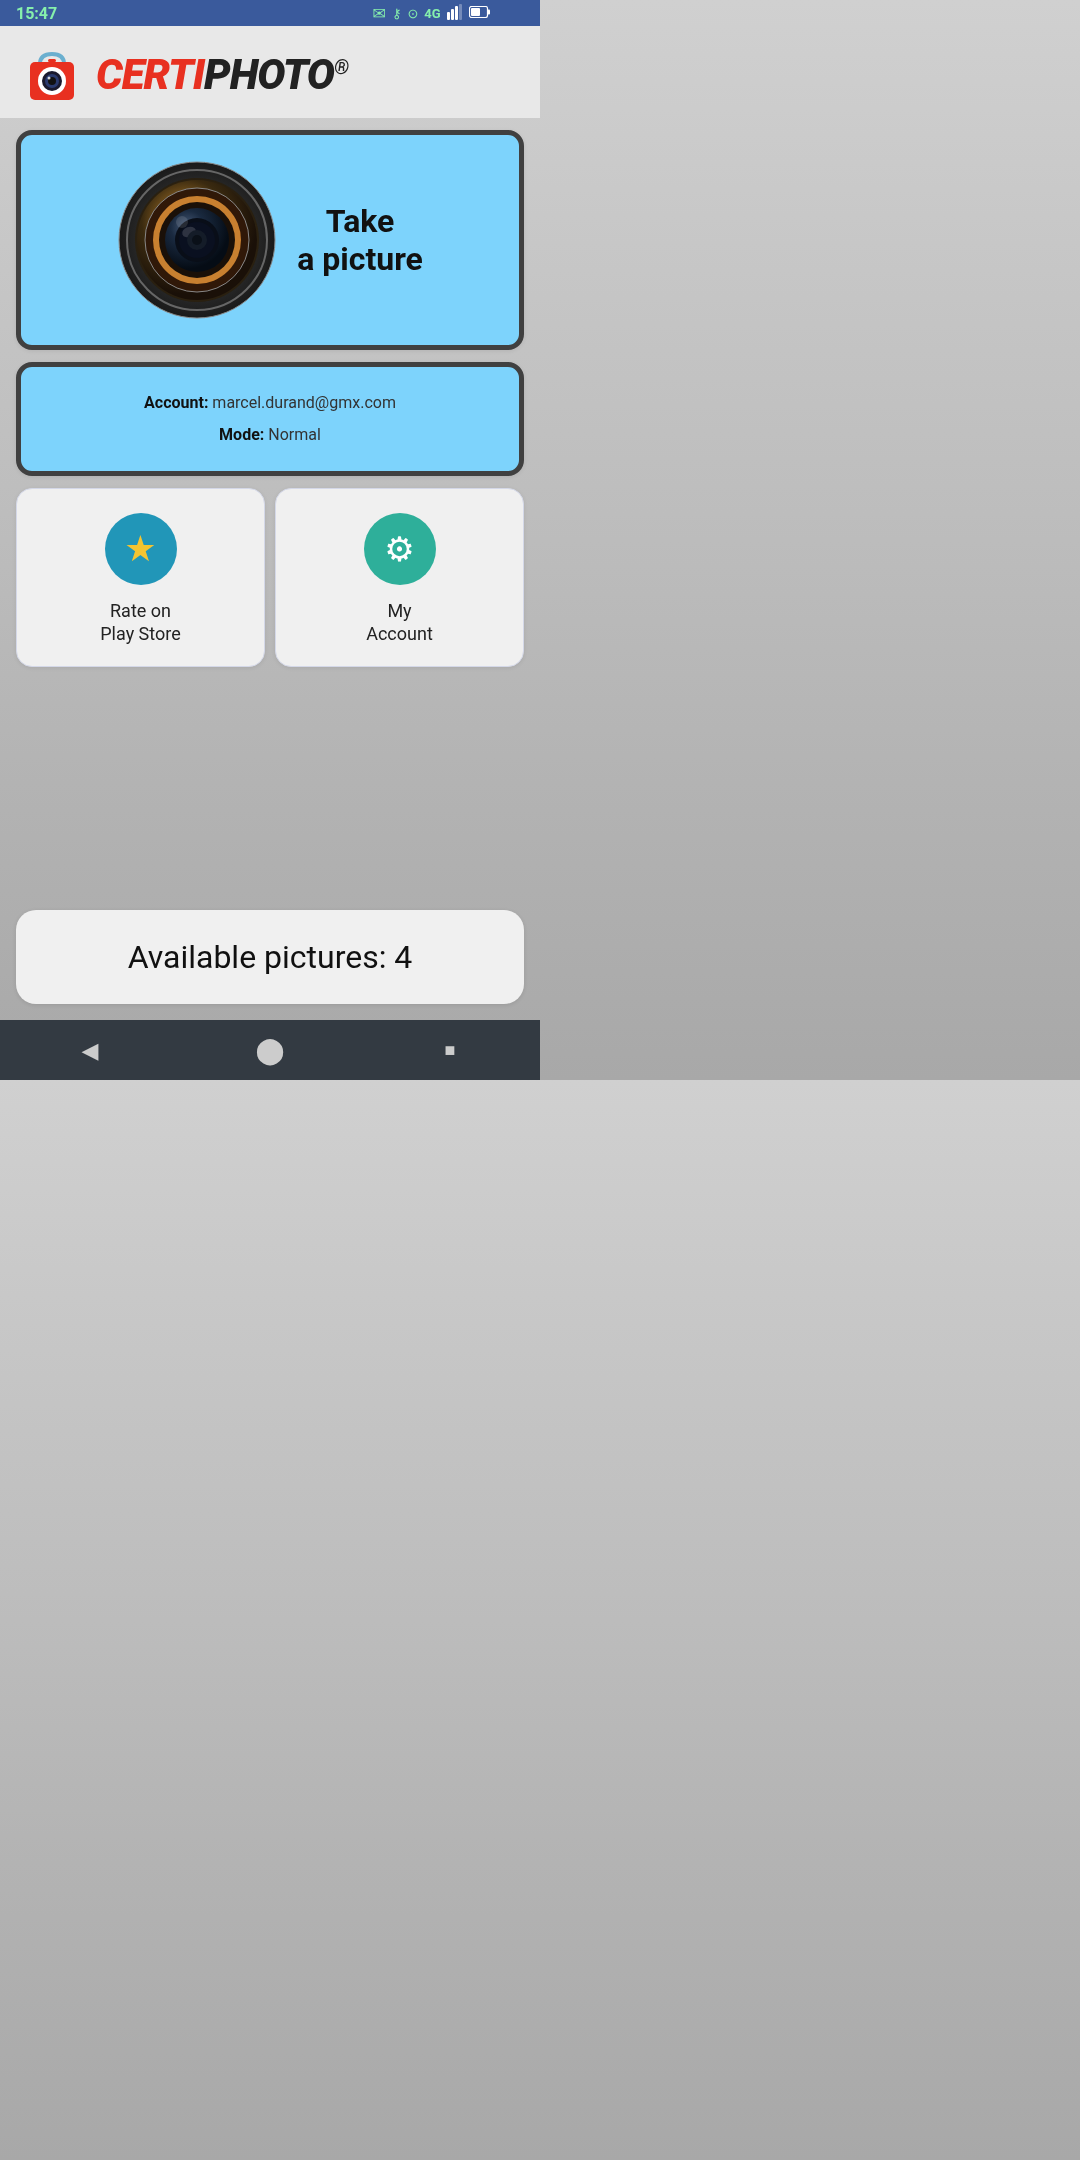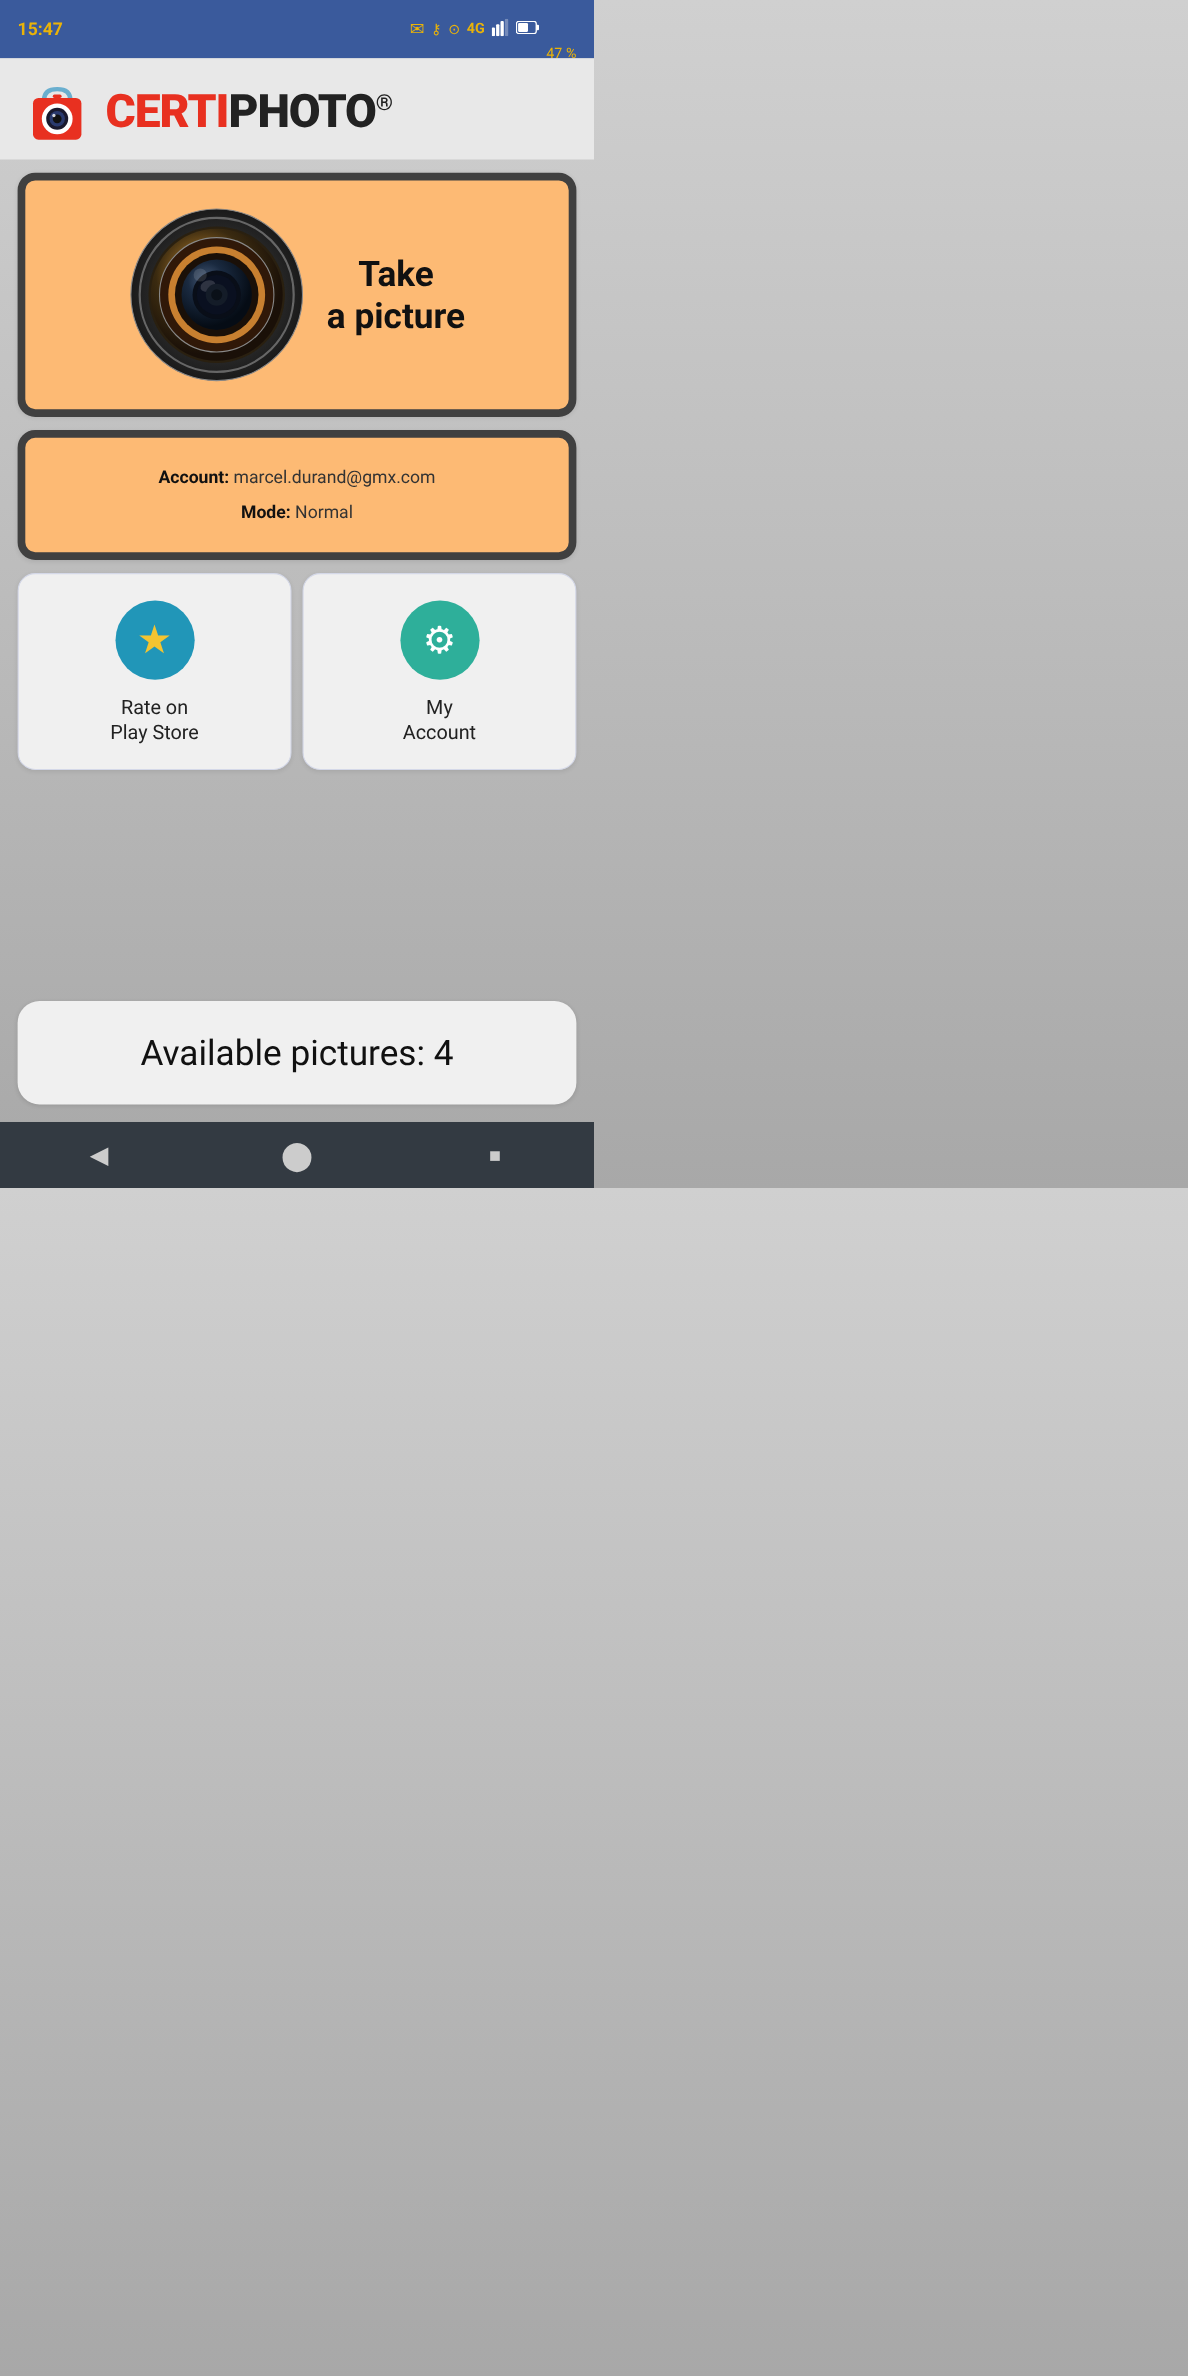--- a/index.html
+++ b/index.html
@@ -10,26 +10,26 @@
       min-height: 1080px;
       background: linear-gradient(180deg, #d0d0d0 0%, #b8b8b8 60%, #a8a8a8 100%);
       font-family: 'Roboto', Arial, sans-serif;
       display: flex;
       flex-direction: column;
     }
 
     
     .status-bar {
       background: #3a5a9c;
-      color: #eab308;
+      color: #86efac;
       display: flex;
       justify-content: space-between;
       align-items: center;
       padding: 6px 16px;
-      height: 53px;
+      height: 26px;
       flex-shrink: 0;
     }
     .status-time {
       font-size: 16px;
       font-weight: bold;
     }
     .status-icons {
       display: flex;
       align-items: center;
       gap: 6px;
@@ -47,20 +47,21 @@
     }
     .logo-icon {
       width: 64px;
       height: 64px;
       flex-shrink: 0;
     }
     .logo-text {
       font-size: 42px;
       font-weight: 900;
       letter-spacing: -1px;
+      font-style: italic;
     }
     .logo-certi {
       color: #e83020;
     }
     .logo-photo {
       color: #222;
     }
     .logo-reg {
       font-size: 20px;
       vertical-align: super;
@@ -71,23 +72,23 @@
     .main-content {
       flex: 1;
       padding: 12px 16px;
       display: flex;
       flex-direction: column;
       gap: 12px;
     }
 
     
     .card {
-      background: #fdba74;
+      background: #7dd3fc;
       border-radius: 16px;
-      border: 7px solid #404040;
+      border: 5px solid #404040;
       box-shadow: 0 1px 4px rgba(0,0,0,0.08);
     }
 
     
     .take-picture-card {
       display: flex;
       align-items: center;
       justify-content: center;
       padding: 24px 20px;
       gap: 20px;

